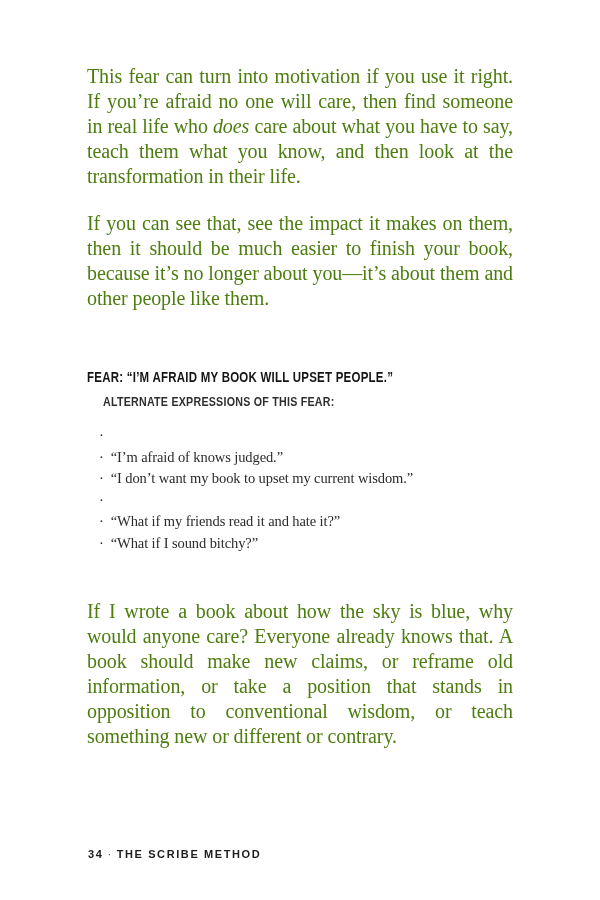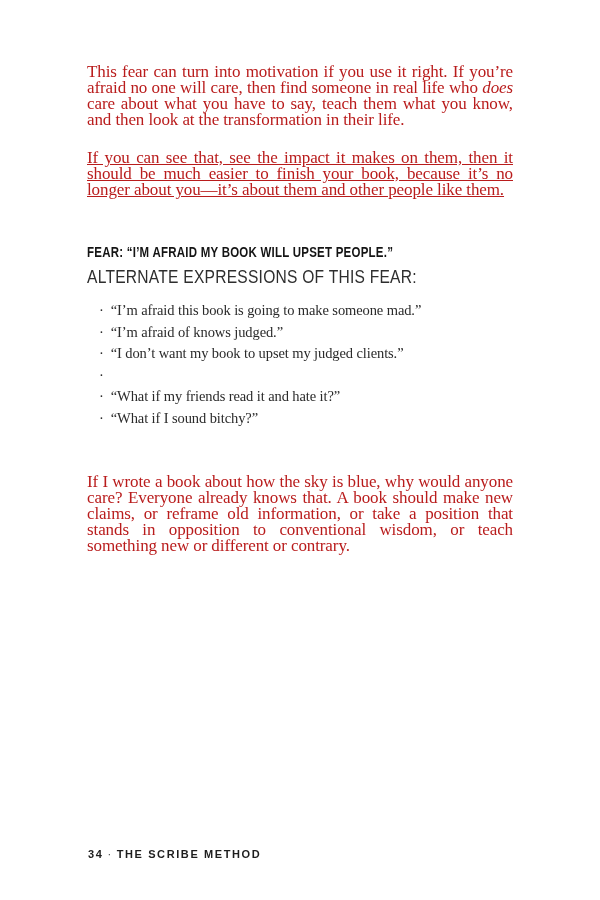--- a/index.html
+++ b/index.html
@@ -14,47 +14,48 @@
     font-family: "Liberation Serif", serif;
     color: #2a2a2a;
   }
   .content {
     position: absolute;
     top: 64px;
     left: 87px;
     right: 87px;
   }
   .body-para {
-    font-size: 17px;
-    line-height: 16px;
+    font-size: 20px;
+    line-height: 25px;
     letter-spacing: -0.1px;
     text-align: justify;
-    color: #b91c1c;
+    color: #4d7c0f;
     margin-bottom: 22px;
   }
-  .mb-large { margin-bottom: 44px; text-decoration: underline; }
+  .mb-large { margin-bottom: 56px; }
   em { font-style: italic; }
   .heading-bold {
     font-family: "Liberation Sans", sans-serif;
     font-weight: 700;
     font-size: 14px;
     color: #141414;
     letter-spacing: 0.3px;
     line-height: 20px;
     margin-bottom: 5px;
     white-space: nowrap;
   }
   .heading-light {
     font-family: "Liberation Sans", sans-serif;
-    font-weight: 400;
-    font-size: 19px;
+    font-weight: 700;
+    font-size: 13px;
     color: #2e2e2e;
     letter-spacing: 0.3px;
     line-height: 20px;
     white-space: nowrap;
+    margin-left: 16px;
   }
   .condense {
     display: inline-block;
     transform: scaleX(0.82);
     transform-origin: 0 50%;
   }
   .bullet-list {
     list-style: none;
     margin: 13px 0 44px 0;
   }
@@ -97,29 +98,28 @@
 
     <p class="body-para mb-large">If you can see that, see the impact it makes on them, then it should be much easier to finish your book, because it’s no longer about you—it’s about them and other people like them.</p>
 
     <h2 class="heading-bold"><span class="condense">FEAR: “I’M AFRAID MY BOOK WILL UPSET PEOPLE.”</span></h2>
 
     <h3 class="heading-light"><span class="condense">ALTERNATE EXPRESSIONS OF THIS FEAR:</span></h3>
 
     <ul class="bullet-list">
       <li>
           <span class="bullet-glyph">·</span>
-          <span>“I’m afraid this book is going to make someone mad.”</span>
         </li>
       <li>
           <span class="bullet-glyph">·</span>
           <span>“I’m afraid of knows judged.”</span>
         </li>
       <li>
           <span class="bullet-glyph">·</span>
-          <span>“I don’t want my book to upset my judged clients.”</span>
+          <span>“I don’t want my book to upset my current wisdom.”</span>
         </li>
       <li>
           <span class="bullet-glyph">·</span>
         </li>
       <li>
           <span class="bullet-glyph">·</span>
           <span>“What if my friends read it and hate it?”</span>
         </li>
       <li>
           <span class="bullet-glyph">·</span>

